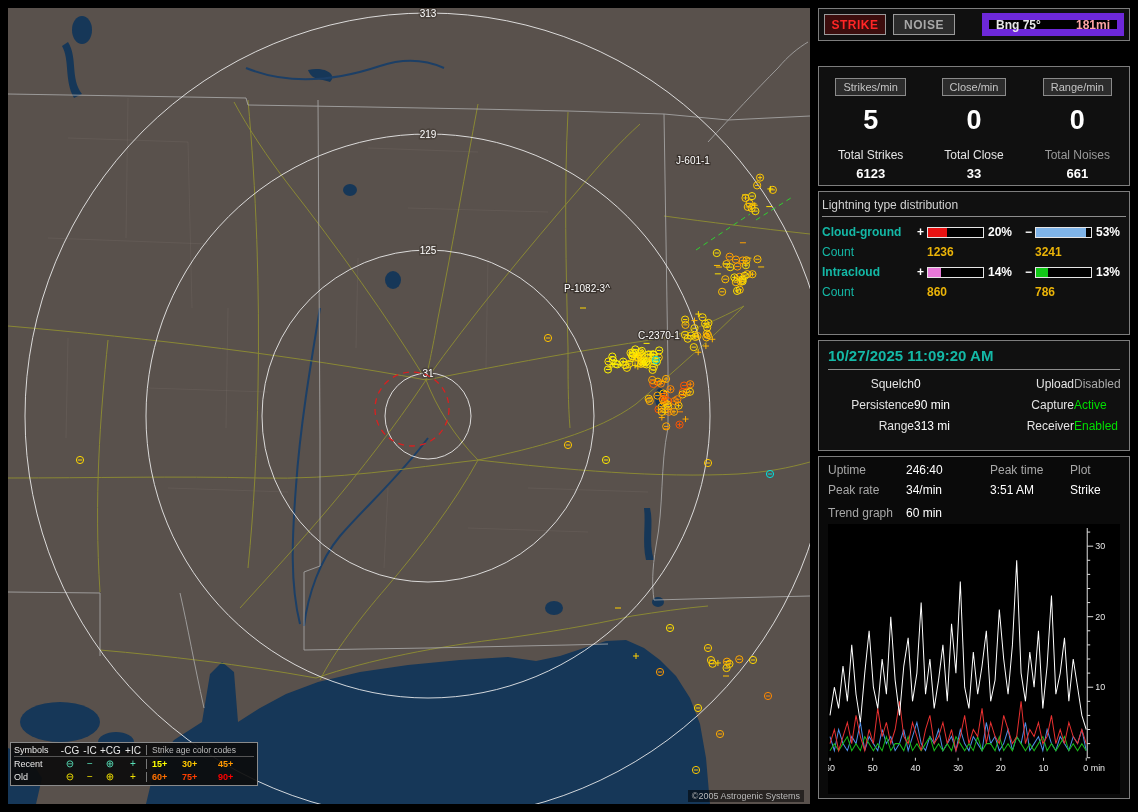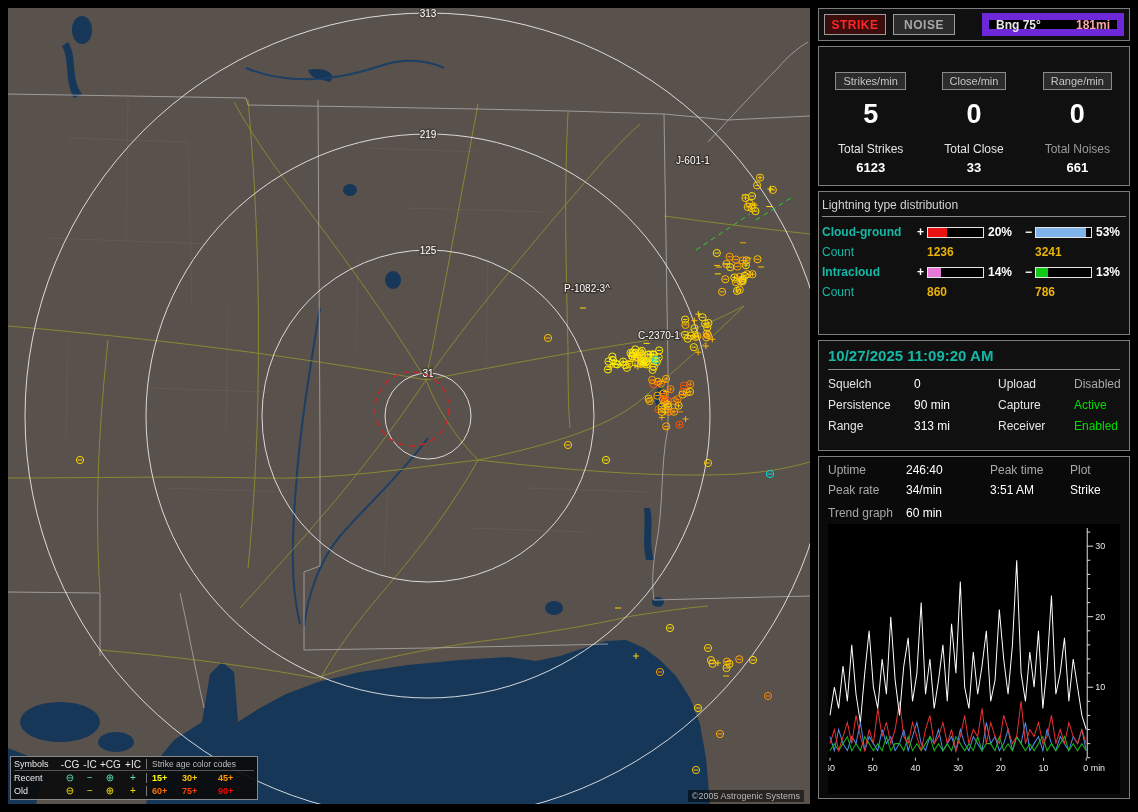--- a/index.html
+++ b/index.html
@@ -8,21 +8,21 @@
     width:1138px; height:812px; position:relative; overflow:hidden;
     font-family:"Liberation Sans", sans-serif; color:#e8e8e8;
   }
   
   .map {
     position:absolute; left:8px; top:8px; width:802px; height:796px;
     background:#59514c; overflow:hidden;
   }
   .map svg { position:absolute; left:0; top:0; }
   .map-legend {
-    position:absolute; left:2px; bottom:4px; width:248px;
+    position:absolute; left:2px; bottom:18px; width:248px;
     background:rgba(12,12,12,.92); border:1px solid #8a8a8a;
     font-size:9px; color:#e8e8e8; padding:1px 3px 2px 3px;
   }
   .lg-row { display:grid; grid-template-columns:46px 20px 20px 20px 26px 36px 36px 36px; align-items:center; height:13px; }
   .lg-row .lg-div { border-left:1px solid #777; padding-left:5px; }
   .lg-head { border-bottom:1px solid #555; }
   .lg-age-head { grid-column:6 / 9; color:#bdbdbd; font-size:8.5px; border-left:1px solid #777; padding-left:5px; }
   .lg-sym { font-size:10px; text-align:center; }
   .lg-age { font-weight:bold; }
   .map-copyright {
@@ -39,21 +39,21 @@
     font-size:12px; font-weight:bold; letter-spacing:.5px;
     border:1px solid #9a9a9a; background:#2c2c2c; color:#a8a8a8; cursor:pointer;
   }
   #btn-strike { background:#3c0d0d; }
   .bng-box {
     margin-left:auto; width:142px; height:23px; background:#000;
     border:7px solid #6d28d9; display:flex; align-items:center;
     justify-content:space-between; padding:0 7px; font-size:12px; font-weight:bold;
   }
   
-  .stats { height:140px; display:grid; grid-template-columns:1fr 1fr 1fr; padding-top:21px; }
+  .stats { height:120px; display:grid; grid-template-columns:1fr 1fr 1fr; padding-top:7px;margin-top:20px; }
   .stat-col { display:flex; flex-direction:column; align-items:center; }
   .stat-header {
     font-size:11px; color:#c4c4c4; background:#2c2c2c; border:1px solid #8a8a8a;
     padding:2px 7px; margin-top:4px; cursor:pointer; font-family:"Liberation Sans",sans-serif;
   }
   .stat-rate { font-size:27px; font-weight:bold; color:#fff; margin-top:9px; }
   .stat-total-label { font-size:12px; color:#e4e4e4; margin-top:12px; }
   .stat-total { font-size:13px; font-weight:bold; color:#fff; margin-top:4px; }
   .dim { color:#9a9a9a; }
   
@@ -64,21 +64,21 @@
   .bold { font-weight:bold; }
   .d-sign { color:#fff; font-weight:bold; text-align:center; }
   .d-bar { display:block; height:11px; border:1px solid #e6e6e6; background:#000; }
   .d-fill { display:block; height:100%; }
   .d-pct { color:#fff; font-weight:bold; padding-left:4px; }
   .d-count { color:#eab308; font-weight:bold; }
   
   .statusbox { height:111px; padding:6px 9px; }
   .datetime { font-size:15px; font-weight:bold; color:#14b8a6; padding-bottom:5px; border-bottom:1px solid #8d8d8d; margin-bottom:7px; }
   .status-grid { display:grid; grid-template-columns:86px 84px 76px auto; row-gap:7px; font-size:12px; }
-  .s-label { color:#e4e4e4; }
+  .s-label { color:#e4e4e4;text-align:right; }
   .s-value { color:#fff; }
   
   .session { flex:1; padding:6px 9px 4px 9px; display:flex; flex-direction:column; background:#0a0a0a; }
   .sess-grid { display:grid; grid-template-columns:78px 84px 80px auto; row-gap:6px; font-size:12px; }
   .g-label { color:#a8a8a8; }
   .g-value { color:#fff; }
   .trend-row { display:grid; grid-template-columns:78px auto; font-size:12px; margin-top:9px; }
   .trend-graph { flex:1; margin-top:4px; background:#000; }
   .trend-graph svg { width:100%; height:100%; display:block; }
   svg text { font-family:"Liberation Sans",sans-serif; }

